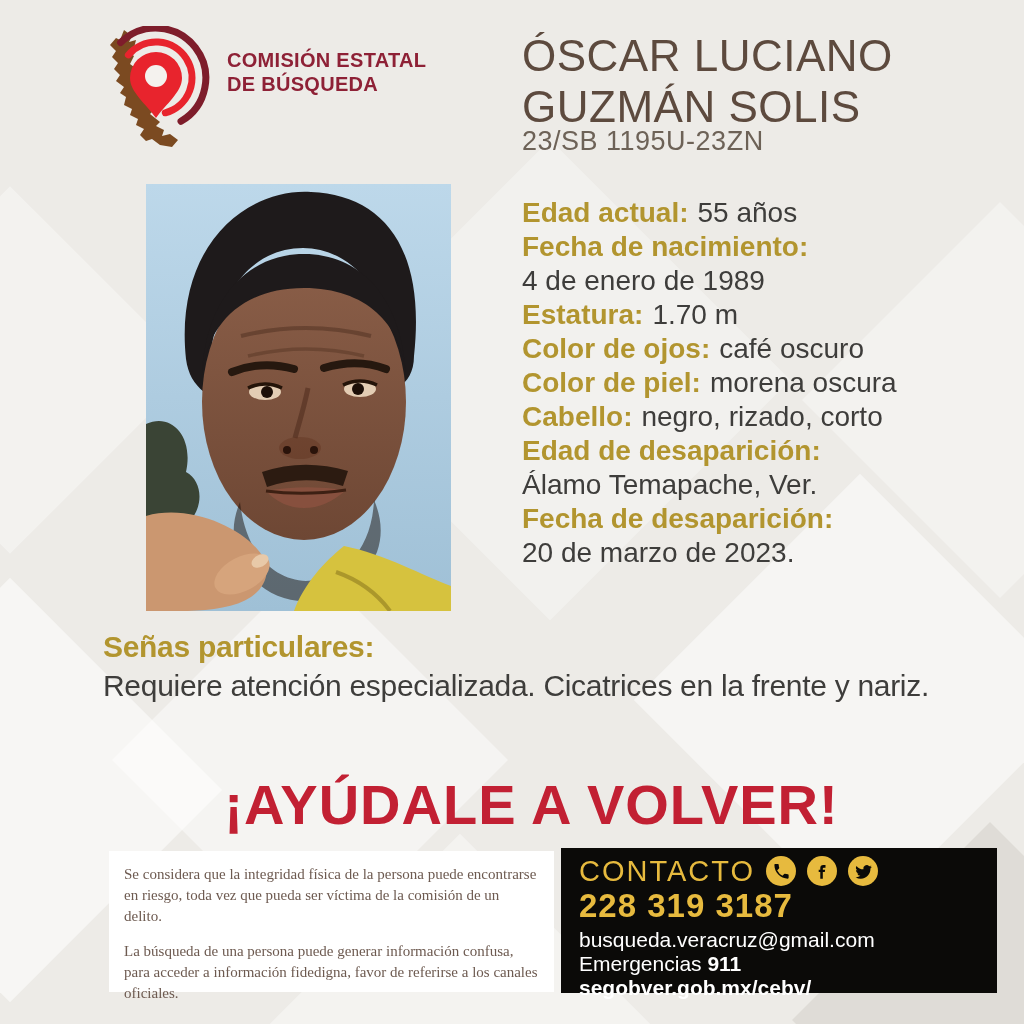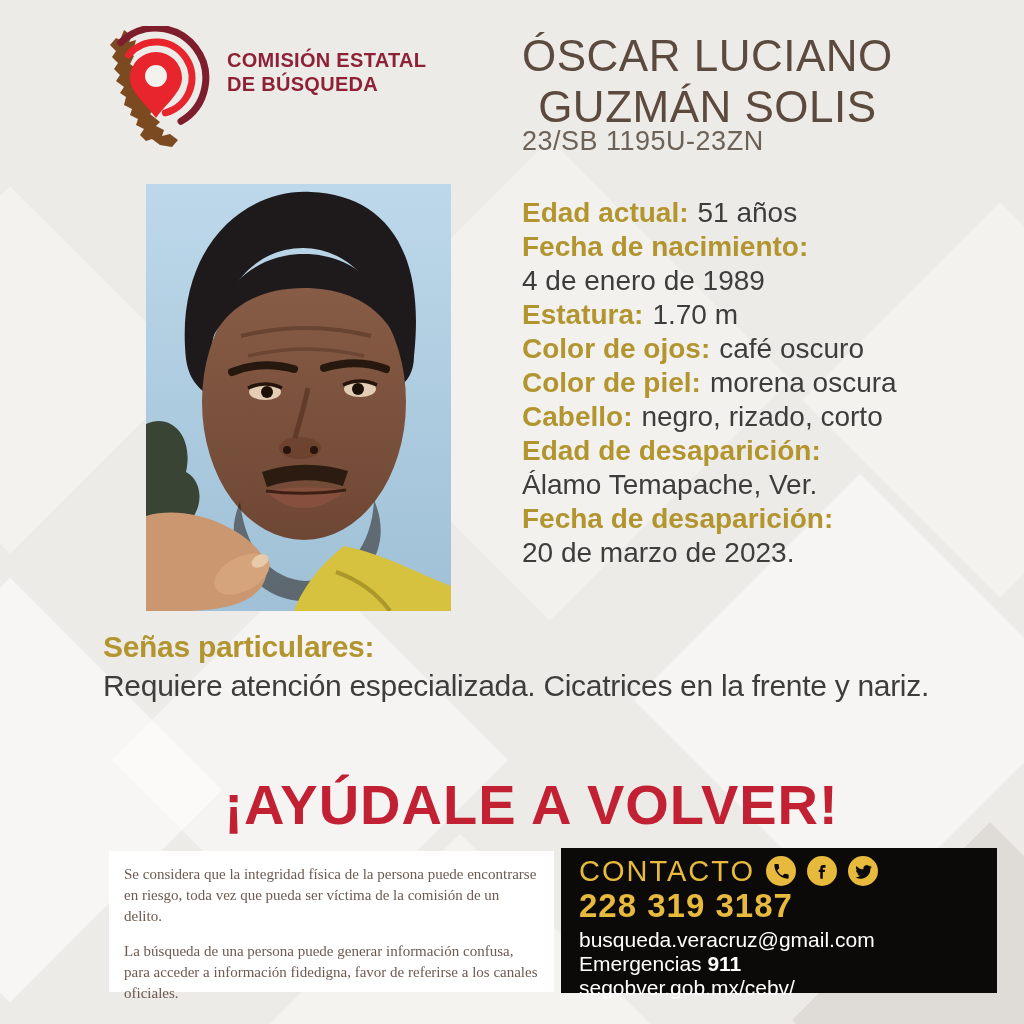--- a/index.html
+++ b/index.html
@@ -18,21 +18,21 @@
   .d8{left:-120px;top:240px;width:260px;height:260px;background:rgba(255,255,255,.35);}
 
   .layer{position:absolute;z-index:1;margin-left:39px;}
 
   
   .logo-wrap{left:58px;top:26px;display:flex;align-items:flex-start;}
   .logo-svg{width:122px;height:126px;}
   .logo-text{margin-left:8px;margin-top:22px;font-weight:bold;font-size:20px;line-height:1.2;color:#8e2136;letter-spacing:.3px;}
 
   
-  .title{left:483px;top:30px;font-size:44px;line-height:1.16;font-weight:500;color:#5d4a3e;letter-spacing:.5px;text-align:center;}
+  .title{left:483px;top:30px;font-size:44px;line-height:1.16;font-weight:500;color:#5d4a3e;letter-spacing:.5px;}
   .case-id{left:483px;top:126px;font-size:27px;color:#6d6257;letter-spacing:.5px;}
 
   
   .photo{left:107px;top:184px;width:305px;height:427px;}
   .photo svg{display:block;width:305px;height:427px;}
 
   
   .details{left:483px;top:196px;font-size:28px;line-height:34px;color:#3e3d3b;}
   .dlabel{font-weight:bold;color:#b2952f;margin-right:9px;}
   .dlabel:empty{margin-right:0;}
@@ -50,21 +50,21 @@
   .disclaimer p{margin:0 0 14px 0;}
   .contact-box{left:522px;top:848px;width:436px;height:145px;background:#0b0a08;box-sizing:border-box;padding:7px 18px 16px 18px;}
   .contact-head{display:flex;align-items:center;}
   .contact-title{font-size:29px;line-height:32px;color:#e7ba3e;letter-spacing:2px;}
   .cicon{width:30px;height:30px;border-radius:50%;background:#e7ba3e;margin-left:11px;display:flex;align-items:center;justify-content:center;}
   .cicon svg{width:19px;height:19px;fill:#0b0a08;}
   .contact-phone{font-size:33px;line-height:38px;font-weight:bold;color:#e7ba3e;letter-spacing:1px;}
   .contact-email{font-size:21px;line-height:25px;color:#ffffff;margin-top:2px;}
   .contact-emerg{font-size:21px;line-height:24px;color:#ffffff;}
   .contact-emerg b{font-weight:bold;}
-  .contact-url{font-size:21px;line-height:24px;color:#ffffff;}
+  .contact-url{font-size:21px;line-height:24px;color:#ffffff;font-weight:bold;}
 </style>
 </head>
 <body>
 
 <div class="poster">
 
   <div class="bg-diamond d1"></div>
   <div class="bg-diamond d2"></div>
   <div class="bg-diamond d3"></div>
   <div class="bg-diamond d4"></div>
@@ -147,21 +147,21 @@
       <path d="M198,362 C238,370 278,392 305,402 L305,427 L148,427 C158,400 178,378 198,362 Z" fill="#d6c23e"></path>
       <path d="M190,388 C210,395 230,408 244,427" stroke="rgba(120,100,20,.45)" stroke-width="4" fill="none"></path>
 
       <path d="M0,332 C42,320 92,342 112,366 C127,383 121,402 105,413 C80,430 30,427 0,427 Z" fill="#cb9770"></path>
       <ellipse cx="96" cy="390" rx="30" ry="17" transform="rotate(-28 96 390)" fill="#d6a47c"></ellipse>
       <ellipse cx="114" cy="377" rx="9" ry="6" transform="rotate(-28 114 377)" fill="#e8c9a8"></ellipse>
     </svg>
   </div>
 
   <div class="layer details">
-    <div class="drow"><span class="dlabel">Edad actual:</span><span class="dval">51 años</span></div>
+    <div class="drow"><span class="dlabel">Edad actual:</span><span class="dval">55 años</span></div>
     <div class="drow"><span class="dlabel">Fecha de nacimiento:</span><span class="dval"></span></div>
     <div class="drow"><span class="dlabel"></span><span class="dval">4 de enero de 1989</span></div>
     <div class="drow"><span class="dlabel">Estatura:</span><span class="dval">1.70 m</span></div>
     <div class="drow"><span class="dlabel">Color de ojos:</span><span class="dval">café oscuro</span></div>
     <div class="drow"><span class="dlabel">Color de piel:</span><span class="dval">morena oscura</span></div>
     <div class="drow"><span class="dlabel">Cabello:</span><span class="dval">negro, rizado, corto</span></div>
     <div class="drow"><span class="dlabel">Edad de desaparición:</span><span class="dval"></span></div>
     <div class="drow"><span class="dlabel"></span><span class="dval">Álamo Temapache, Ver.</span></div>
     <div class="drow"><span class="dlabel">Fecha de desaparición:</span><span class="dval"></span></div>
     <div class="drow"><span class="dlabel"></span><span class="dval">20 de marzo de 2023.</span></div>

